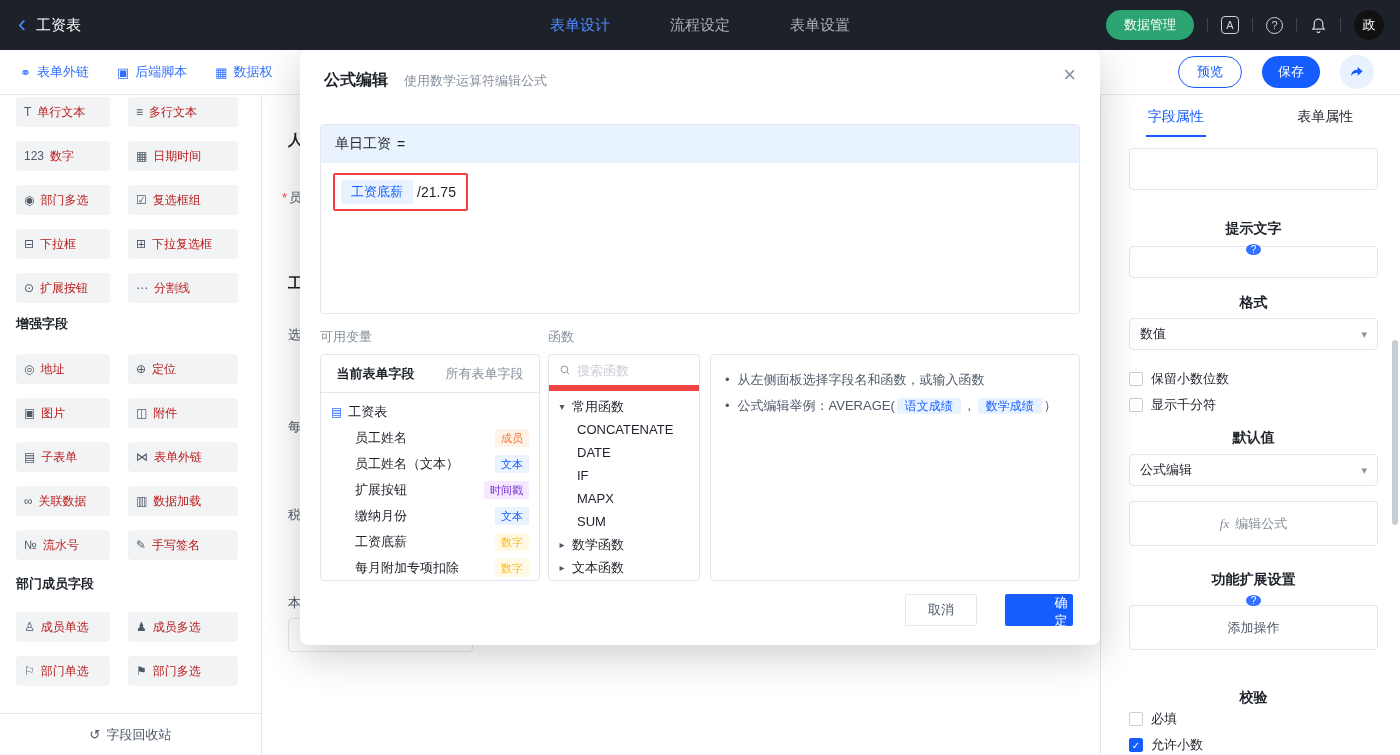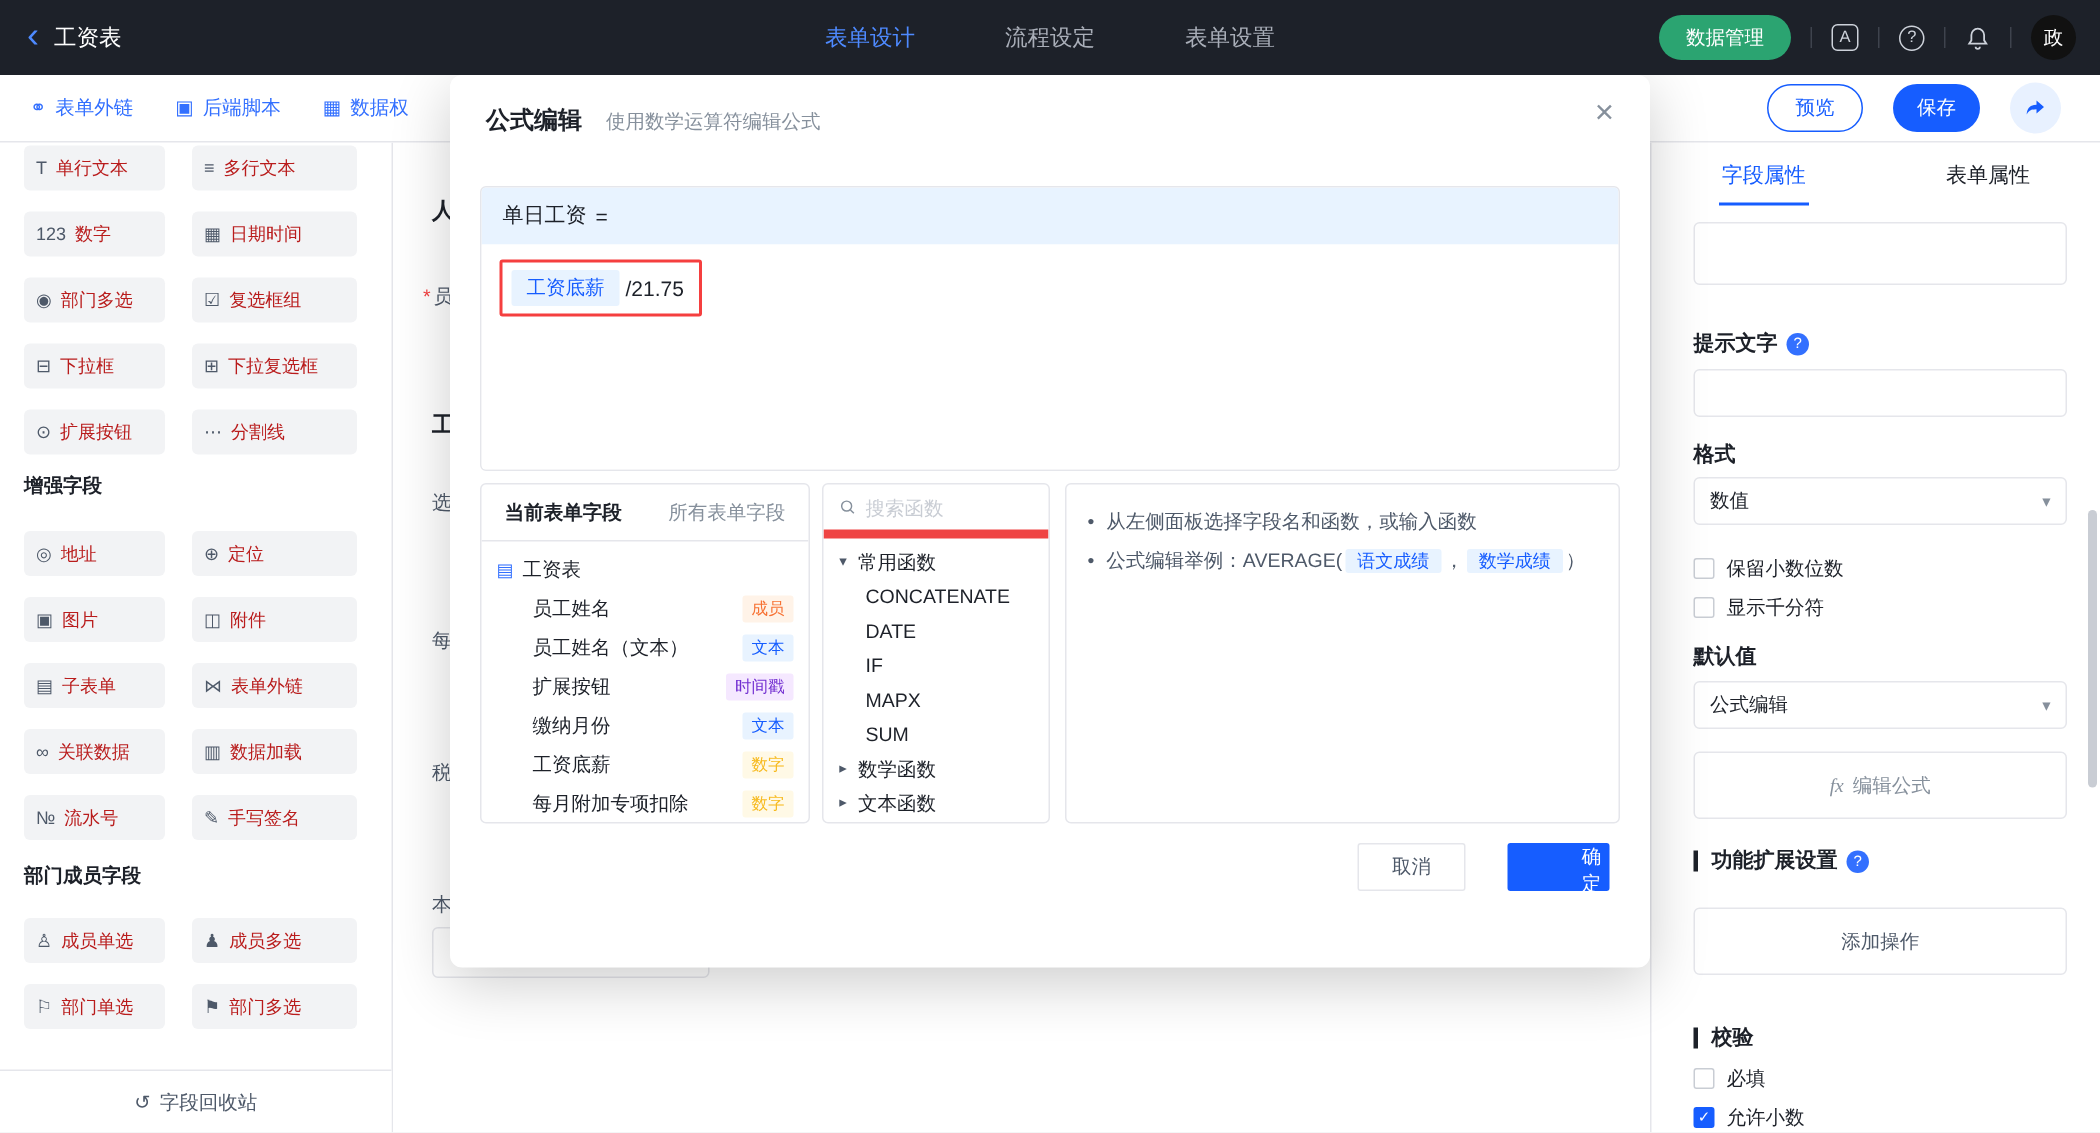--- a/index.html
+++ b/index.html
@@ -57,21 +57,21 @@
   .props { position:absolute; top:95px; right:0; bottom:0; width:300px; background:#fff; border-left:1px solid #e5e6eb; z-index:2; }
   .p-tabs { display:flex; height:44px; }
   .p-tab { flex:1; display:flex; align-items:center; justify-content:center; font-size:14px; color:#1d2129; cursor:pointer; }
   .p-tab .tx { padding:11px 2px 9px; border-bottom:2px solid transparent; }
   .p-tab.active { color:#165dff; }
   .p-tab.active .tx { border-bottom-color:#165dff; }
   .p-body { padding:9px 22px 0 28px; }
   .p-input { border:1px solid #e5e6eb; border-radius:4px; background:#fff; }
   .p-input.tall { height:42px; }
   .p-input.short { height:32px; margin-top:8px; }
-  .p-label { font-size:14px; font-weight:bold; color:#1d2129; display:flex; align-items:center; gap:6px; height:18px; }
+  .p-label { font-size:14px; font-weight:bold; color:#1d2129; display:flex; align-items:center; gap:6px; height:18px;flex-direction:column; }
   .p-label.bar::before { content:""; width:3px; height:14px; background:#1d2129; margin-right:3px; }
   .qmark { width:15px; height:15px; border-radius:50%; background:#3370ff; color:#fff; font-size:10px; display:inline-flex; align-items:center; justify-content:center; font-weight:normal; }
   .p-select { height:32px; border:1px solid #e5e6eb; border-radius:4px; display:flex; align-items:center; justify-content:space-between; padding:0 10px; font-size:13px; color:#1d2129; cursor:pointer; }
   .chev { color:#86909c; font-size:11px; }
   .p-check { display:flex; align-items:center; gap:8px; font-size:13px; color:#1d2129; height:18px; cursor:pointer; }
   .cbox { width:14px; height:14px; border:1px solid #c9cdd4; border-radius:2px; background:#fff; display:inline-flex; align-items:center; justify-content:center; font-size:10px; color:#fff; flex:none; }
   .p-check.checked .cbox { background:#165dff; border-color:#165dff; }
   .p-btn { width:100%; height:45px; border:1px solid #e5e6eb; border-radius:4px; background:#fff; font-size:13px; color:#4e5969; display:flex; align-items:center; justify-content:center; gap:6px; cursor:pointer; }
   .fx-btn { color:#86909c; }
   .fx-btn i { font-style:italic; font-family:"Liberation Serif","DejaVu Serif",serif; font-size:13px; }
@@ -376,20 +376,24 @@
         <span>单日工资</span>
         <span>=</span>
       </div>
       <div class="f-body">
         <span class="hl-box">
           <span class="chip">工资底薪</span>
           <span class="expr">/21.75</span>
         </span>
       </div>
     </div>
+    <div class="m-labels">
+      <span class="w1">可用变量</span>
+      <span>函数</span>
+    </div>
     <div class="m-panels">
       <div class="vars-panel">
         <div class="v-tabs">
           <span class="v-tab active">当前表单字段</span>
           <span class="v-tab">所有表单字段</span>
         </div>
         <div class="v-tree">
           <div class="v-root">
             <span class="doc-icon">▤</span>
             <span>工资表</span>

